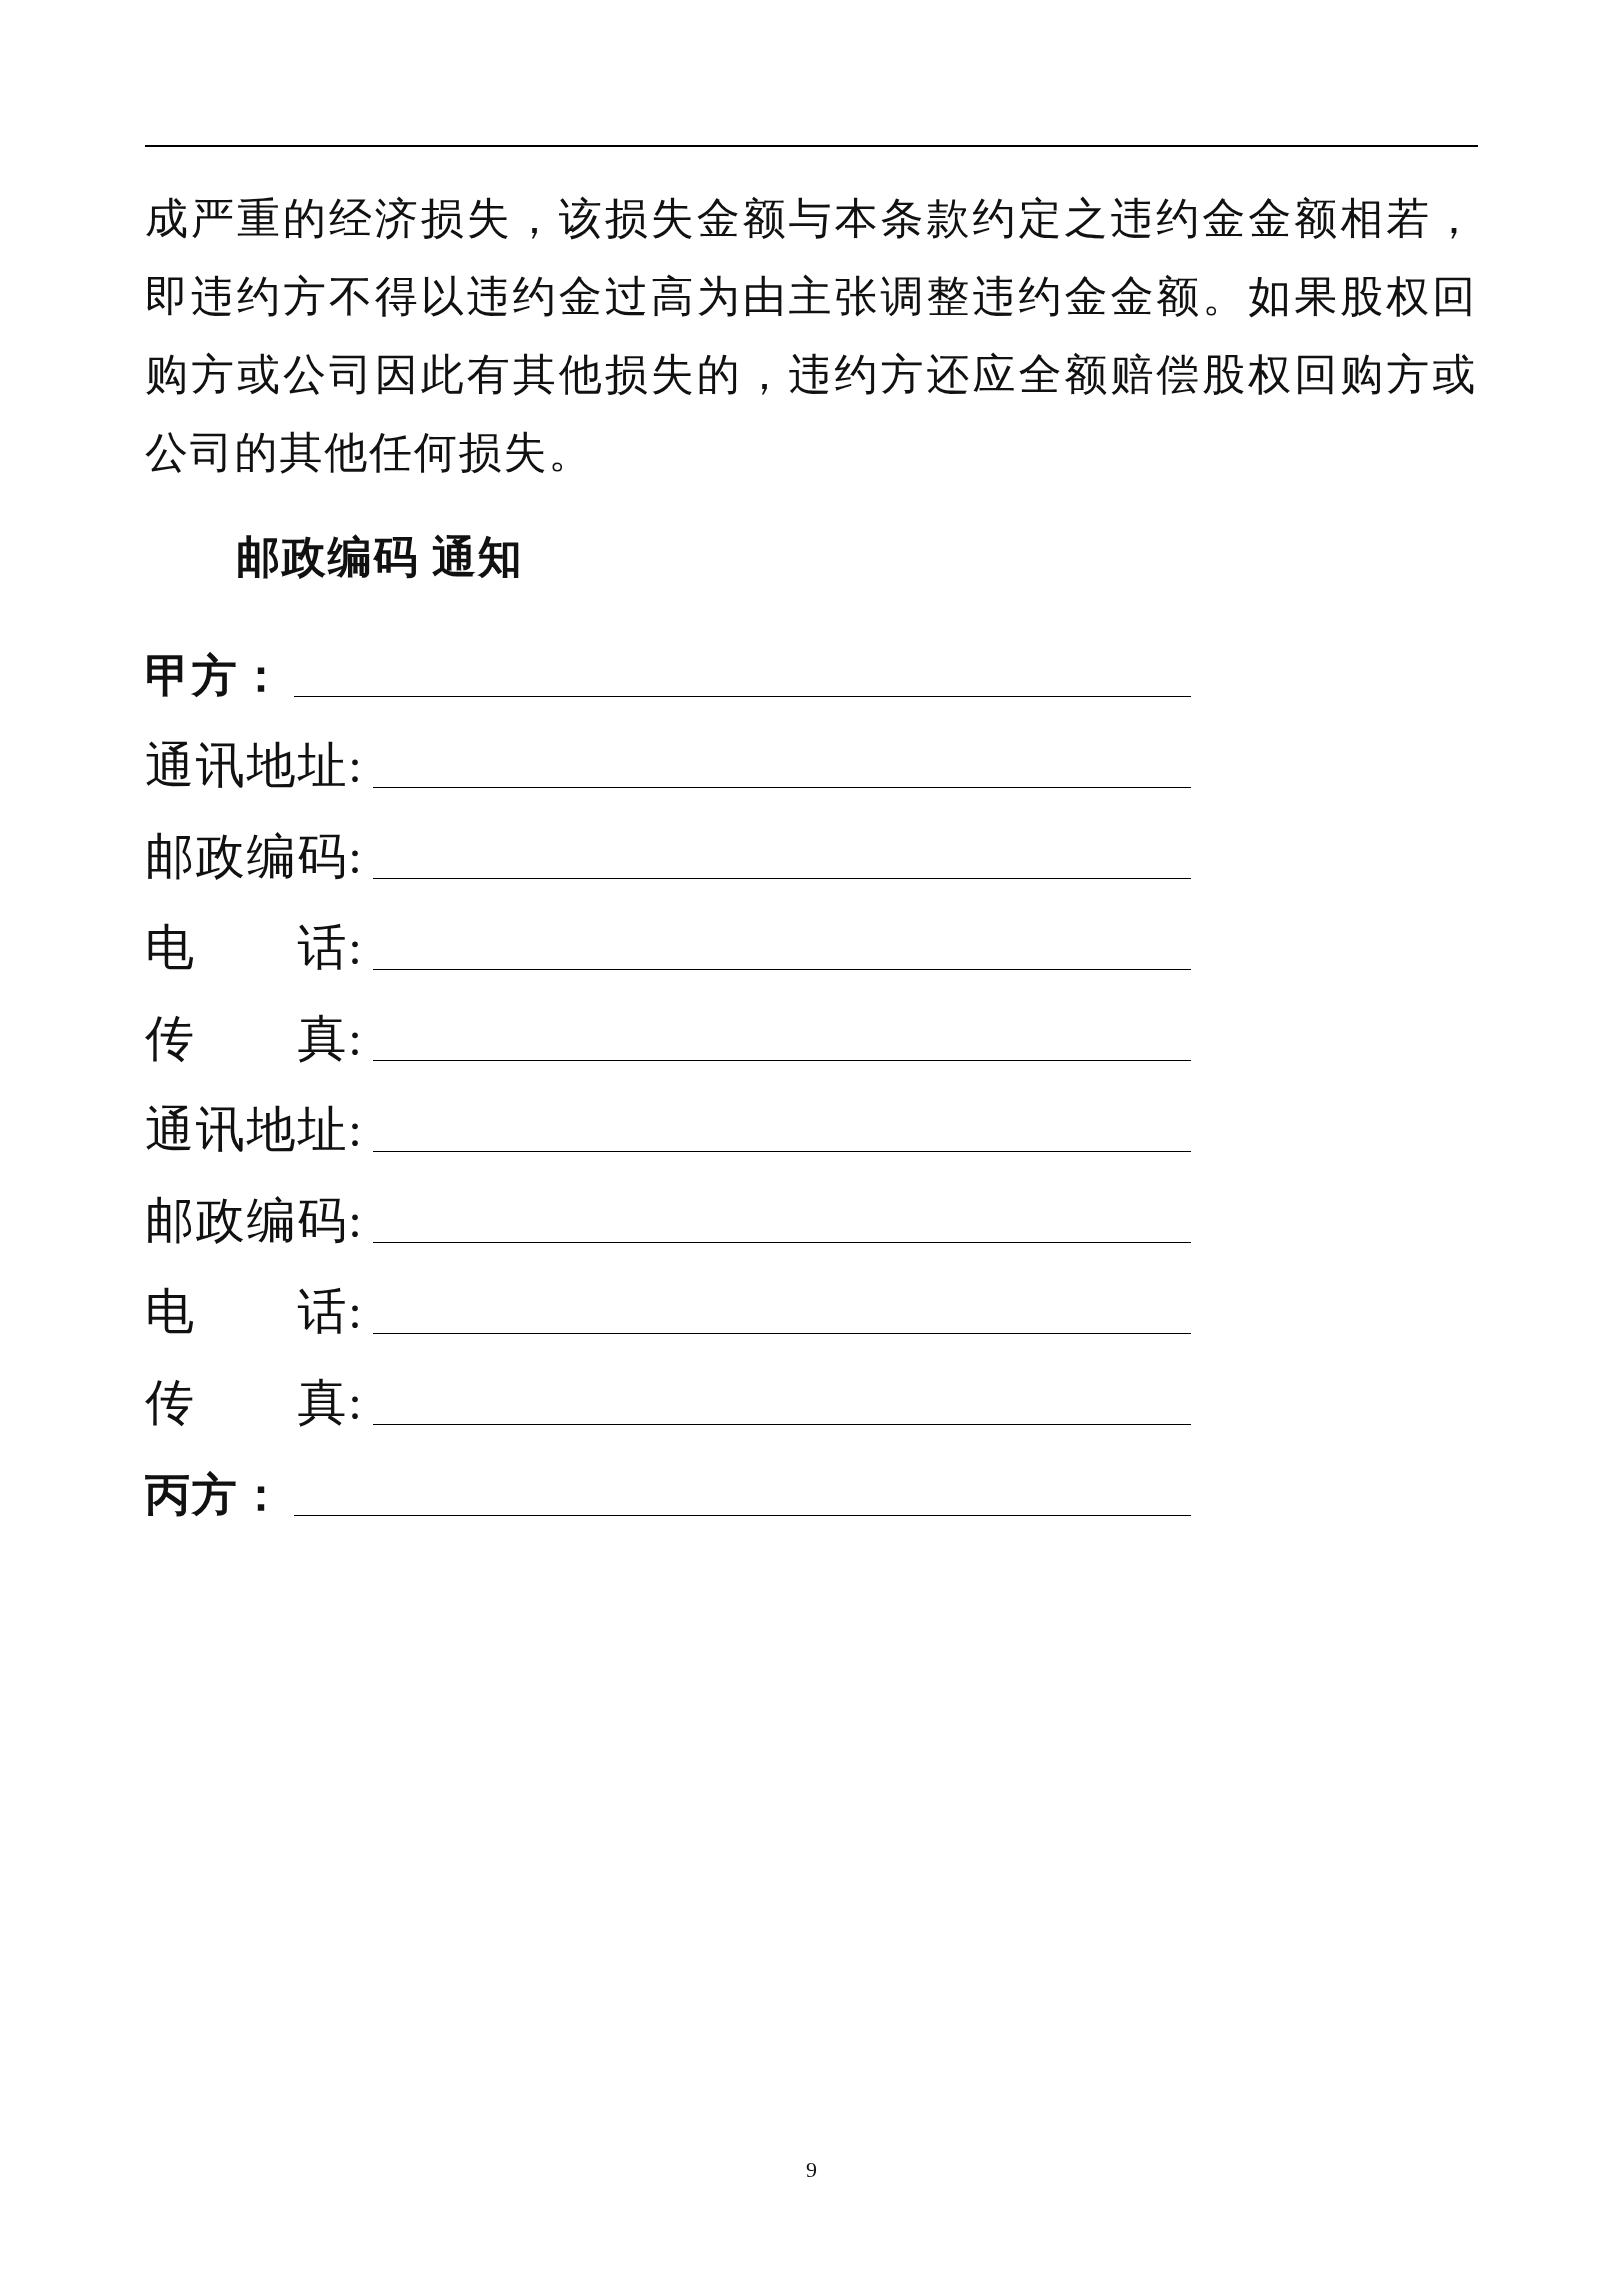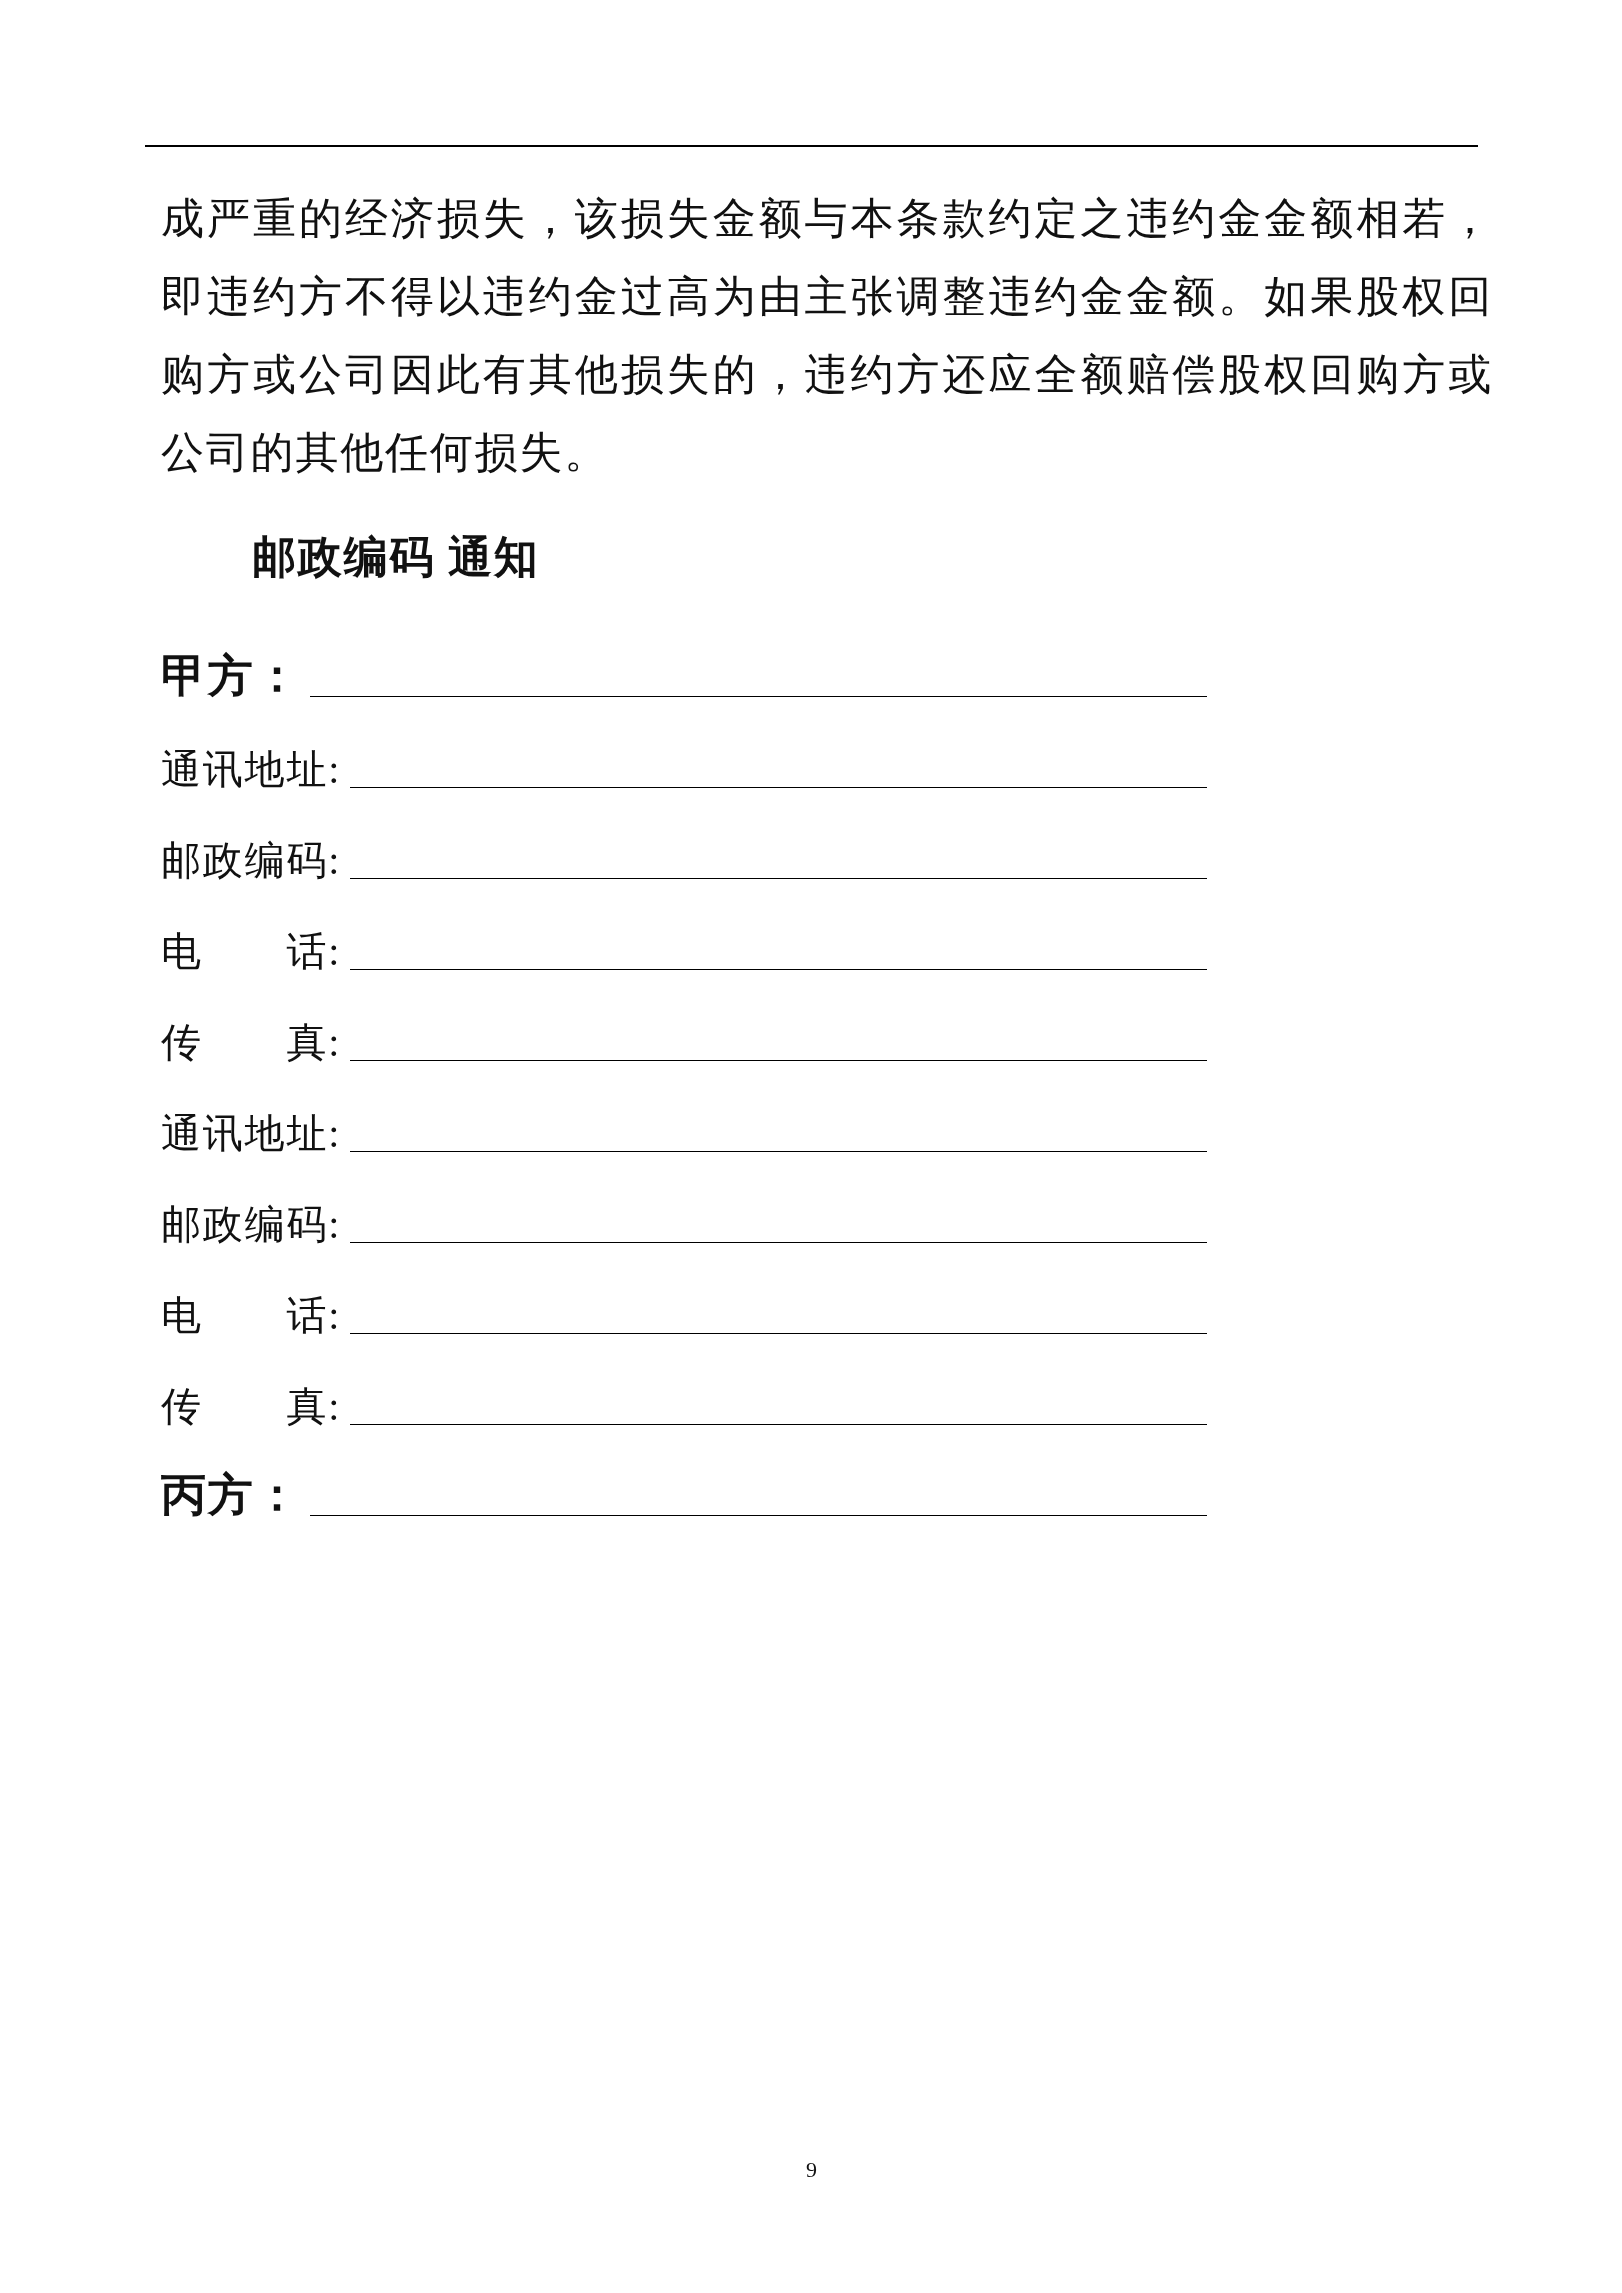--- a/index.html
+++ b/index.html
@@ -18,21 +18,21 @@
   }
   .header-rule {
     position: absolute;
     left: 145px;
     right: 145px;
     top: 145px;
     border-top: 2.7px solid #000000;
   }
   .content {
     position: absolute;
-    left: 161px;
+    left: 145px;
     top: 180px;
     width: 1332px;
   }
   .para {
     font-size: 43px;
     line-height: 78px;
     letter-spacing: 1.8px;
     text-align: justify;
     margin: 0 0 27px 0;
   }
@@ -53,21 +53,21 @@
   }
   .form-row {
     display: flex;
     align-items: flex-end;
     height: 91px;
     width: 1046px;
     box-sizing: border-box;
     padding-bottom: 12.7px;
   }
   .form-label {
-    font-size: 40px;
+    font-size: 49px;
     letter-spacing: 1.8px;
     white-space: pre;
     line-height: 1;
   }
   .form-row.party .form-label {
     font-weight: 700;
     font-size: 45px;
   }
   .blank-line {
     flex: 1;

